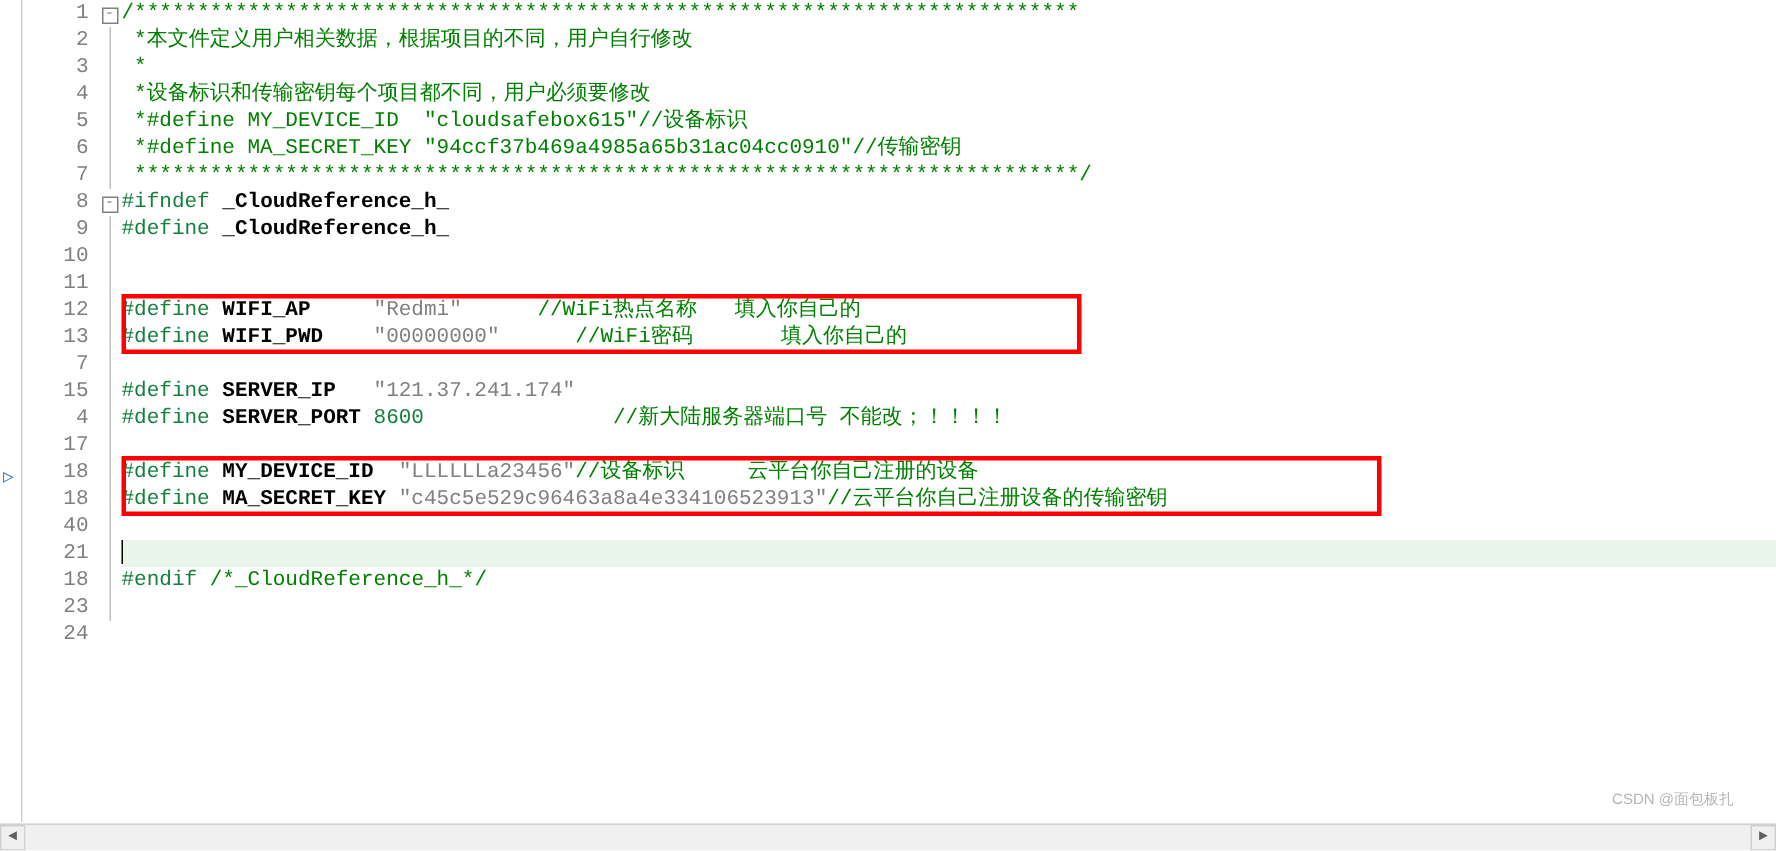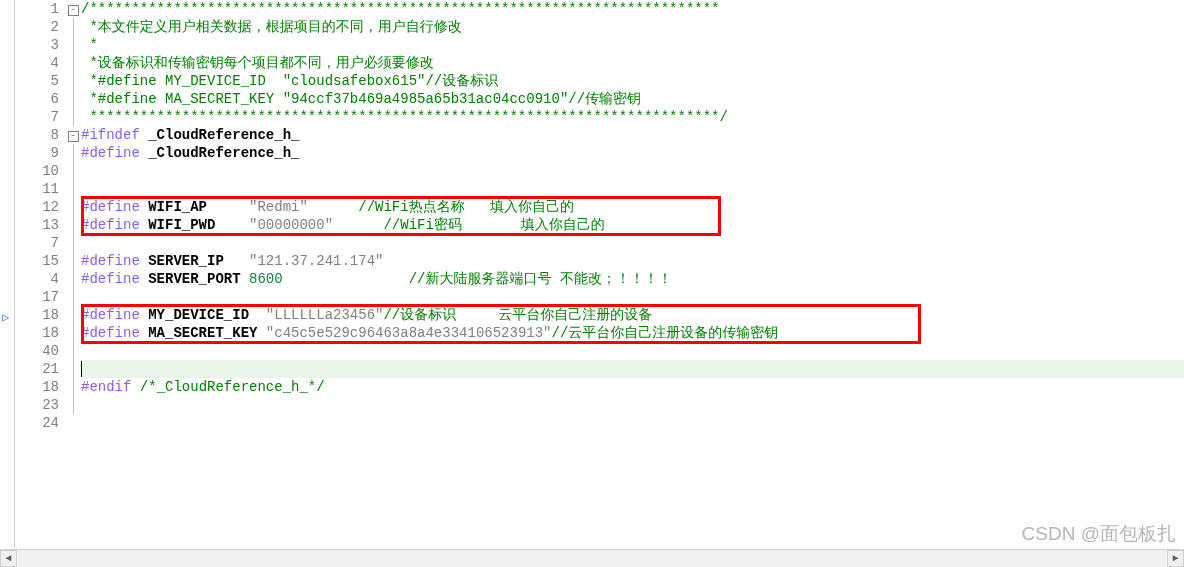--- a/index.html
+++ b/index.html
@@ -68,21 +68,21 @@
     height: 18px;
     background: #c0c0c0;
   }
   .code-col {
     flex: 1;
     position: relative;
     white-space: pre;
   }
   .code-col .row { height: 18px; }
   .c-comment { color: #008000; }
-  .c-pp { color: #8b5cf6; }
+  .c-pp { color: #15803d; }
   .c-str { color: #808080; }
   .c-num { color: #15803d; }
   .c-id { color: #000000; font-weight: bold; }
   .highlight-line {
     background: #e8f5e8;
   }
   .sel-box {
     position: absolute;
     border: 3px solid #ff0000;
     pointer-events: none;
@@ -90,25 +90,25 @@
   }
   .cursor-caret {
     display: inline-block;
     width: 1px;
     height: 16px;
     background: #000;
     vertical-align: middle;
   }
   .watermark {
     position: absolute;
-    right: 8px;
+    right: 28px;
     bottom: 24px;
     color: rgba(120,120,120,0.55);
     font-family: Arial, sans-serif;
-    font-size: 19px;
+    font-size: 10px;
     pointer-events: none;
   }
   .hscroll {
     position: absolute;
     left: 0;
     right: 0;
     bottom: 0;
     height: 17px;
     background: #f0f0f0;
     border-top: 1px solid #d0d0d0;

